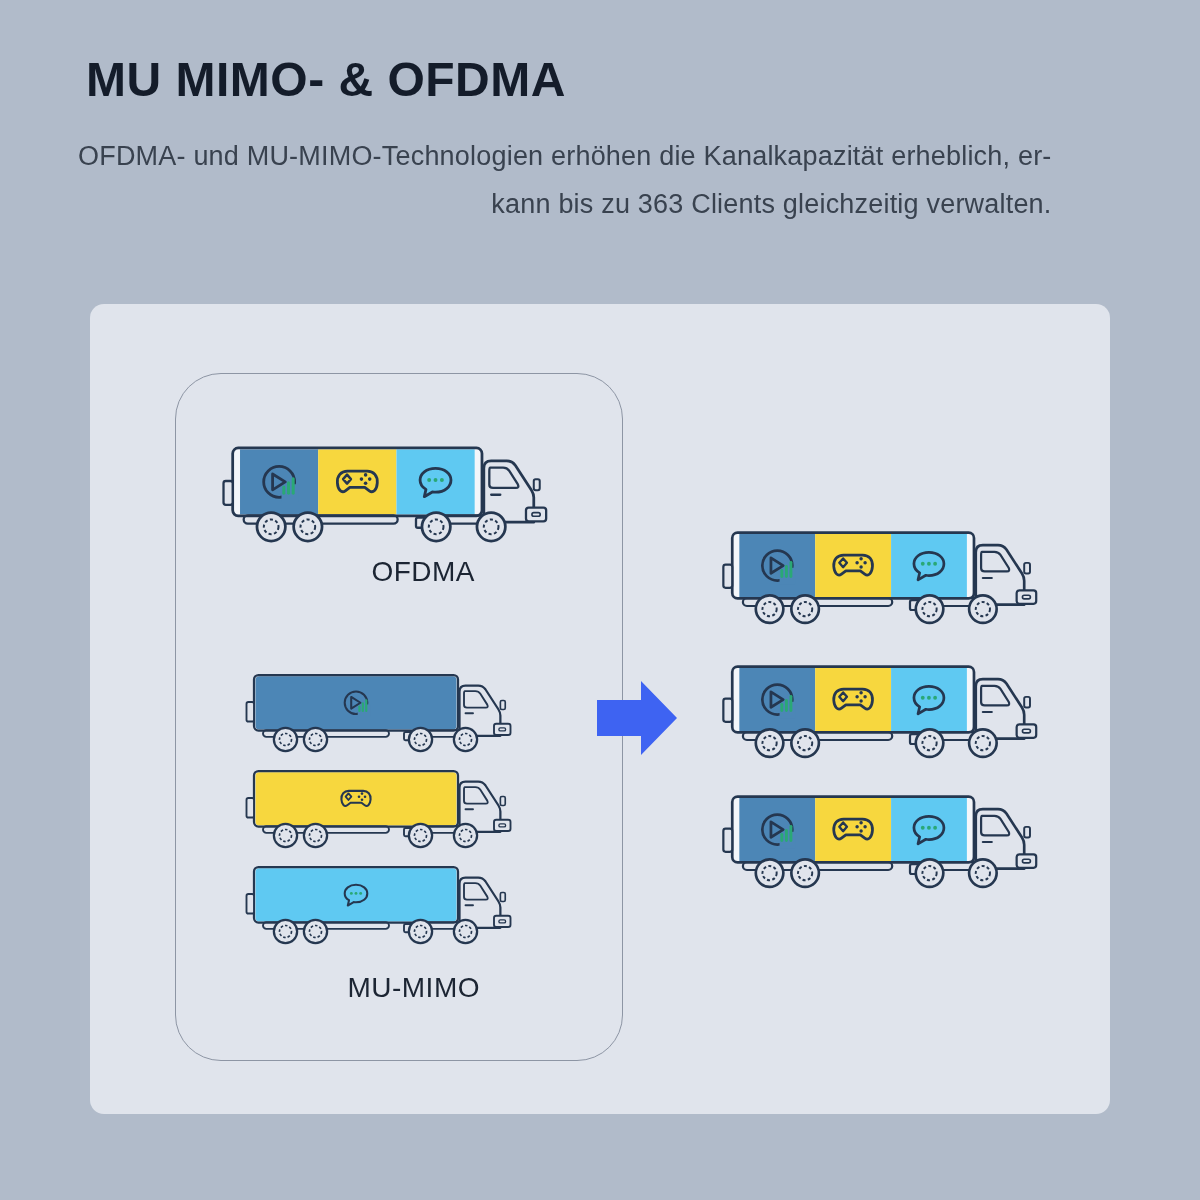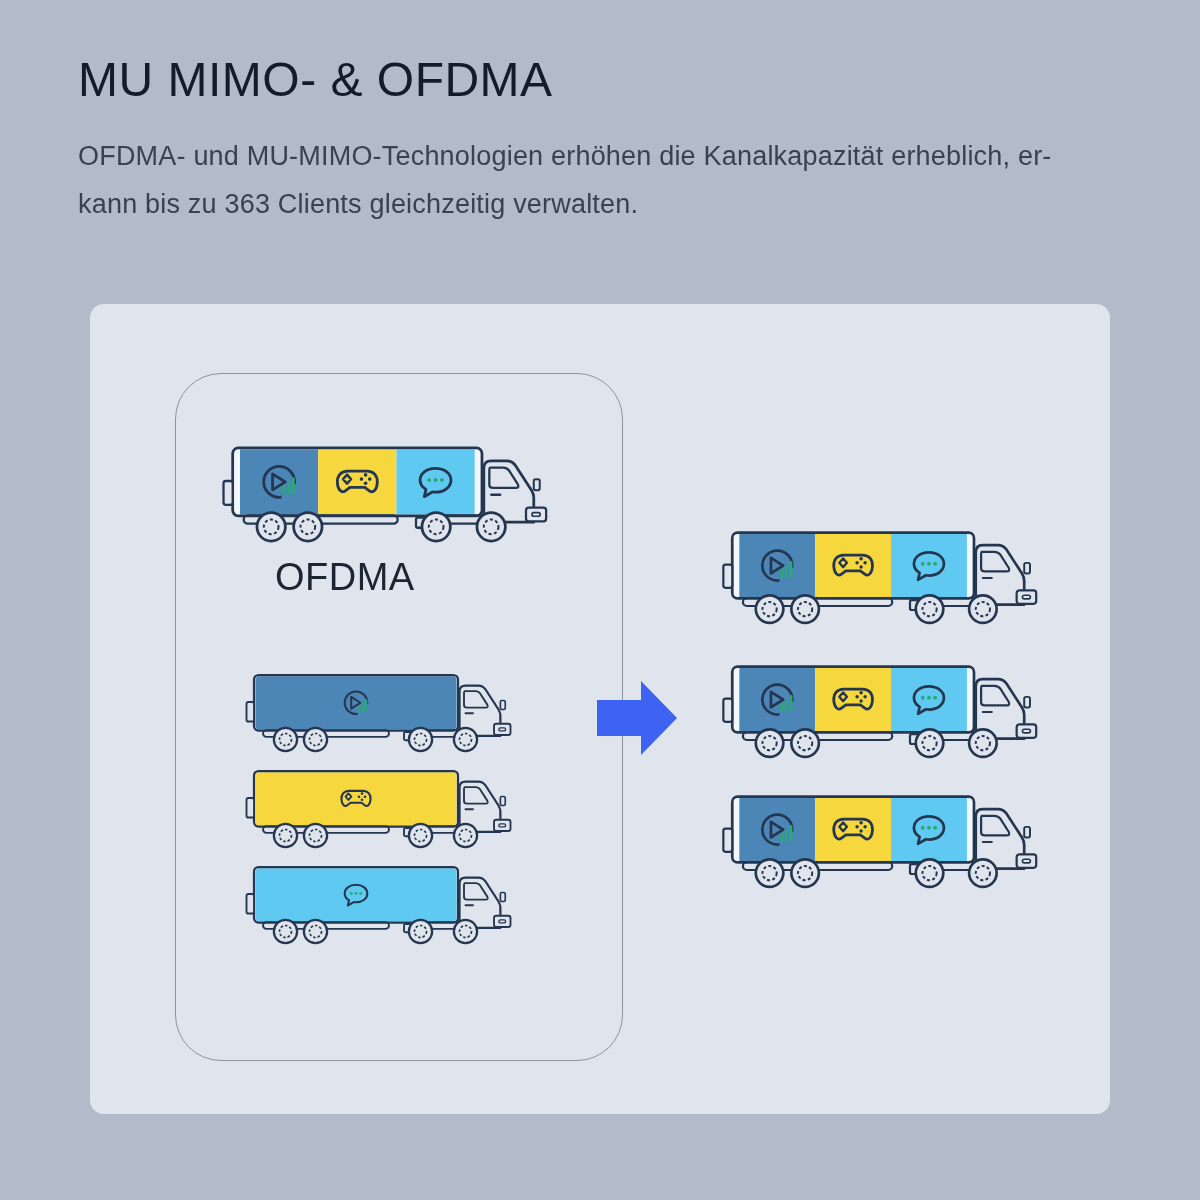--- a/index.html
+++ b/index.html
@@ -2,43 +2,43 @@
 <html><head>
 <meta charset="utf-8">
 <style>
   html,body{margin:0;padding:0}
   body{
     width:1200px;height:1200px;position:relative;overflow:hidden;
     background:var(--page-bg,#b1bbca);
     font-family:"Liberation Sans",sans-serif;
   }
   .title{
-    position:absolute;left:78px;top:52px;
-    font-size:48px;font-weight:400;letter-spacing:.5px;
+    position:absolute;left:86px;top:52px;
+    font-size:48px;font-weight:700;letter-spacing:.5px;
     color:var(--title-text,#141c2a);
   }
   .intro{
     position:absolute;left:78px;top:132px;
     font-size:27px;letter-spacing:.2px;
     color:var(--body-text,#39424f);
   }
-  .intro .line{line-height:48px;white-space:pre;}
+  .intro .line{line-height:48px;white-space:pre;text-align:right;}
   .panel{
     position:absolute;left:90px;top:304px;width:1020px;height:810px;
     background:var(--panel-bg,#e0e4ec);border-radius:14px;
   }
   .group-box{
     position:absolute;left:85px;top:69px;width:446px;height:686px;
     border:1.5px solid var(--box-border,#8d95a4);border-radius:46px;
   }
   .truck{position:absolute}
   .truck svg{display:block;width:100%;height:auto}
   .label{
-    position:absolute;text-align:left;
-    font-size:38px;font-weight:500;letter-spacing:.5px;
+    position:absolute;text-align:right;
+    font-size:28px;font-weight:500;letter-spacing:.5px;
     color:var(--label-text,#1c2533);
   }
   .t-ofdma{left:128px;top:133px;width:330px}
   .l-ofdma{left:185px;top:252px;width:200px}
   .t-mm1{left:152px;top:362px;width:270px}
   .t-mm2{left:152px;top:458px;width:270px}
   .t-mm3{left:152px;top:554px;width:270px}
   .l-mm{left:190px;top:668px;width:200px}
   .arrow{position:absolute;left:507px;top:377px;width:80px;height:74px}
   .arrow svg{display:block;width:100%;height:100%}
@@ -204,20 +204,21 @@
           <rect x="336" y="77" width="22" height="15" rx="3" fill="#e0e4ec" stroke="#253750" stroke-width="2.5"></rect>
           <rect x="342.5" y="82.5" width="9" height="4" rx="2" fill="none" stroke="#253750" stroke-width="1.8"></rect>
           <g transform="translate(152.0 49) scale(0.913)" fill="none" stroke-linecap="round" stroke-linejoin="round">
             <path d="M 0 -14.5 C -9.8 -14.5 -16.5 -8.8 -16.5 -2 C -16.5 2.4 -14 5.8 -10.2 8 L -12 15.8 L -3.4 10.7 C -2.3 10.9 -1.2 11 0 11 C 9.8 11 16.5 5.2 16.5 -2 C 16.5 -8.8 9.8 -14.5 0 -14.5 Z" stroke="#253750" stroke-width="3"></path>
             <circle cx="-6.8" cy="-2" r="2.1" fill="#2aa876" stroke="none"></circle>
             <circle cx="0" cy="-2" r="2.1" fill="#2aa876" stroke="none"></circle>
             <circle cx="6.8" cy="-2" r="2.1" fill="#2aa876" stroke="none"></circle>
           </g>
         </svg>
       </div>
+    <div class="label l-mm">MU-MIMO</div>
 
     <div class="arrow">
       <svg viewBox="0 0 80 74">
         <polygon points="0,19 44,19 44,0 80,37 44,74 44,55 0,55" fill="var(--arrow-blue,#3e63f2)"></polygon>
       </svg>
     </div>
 
     <div class="truck t-r1">
         <svg viewBox="0 0 360 118">
           <rect x="17.5" y="13.5" width="269" height="71" rx="5" fill="#f3f6fa"></rect>

